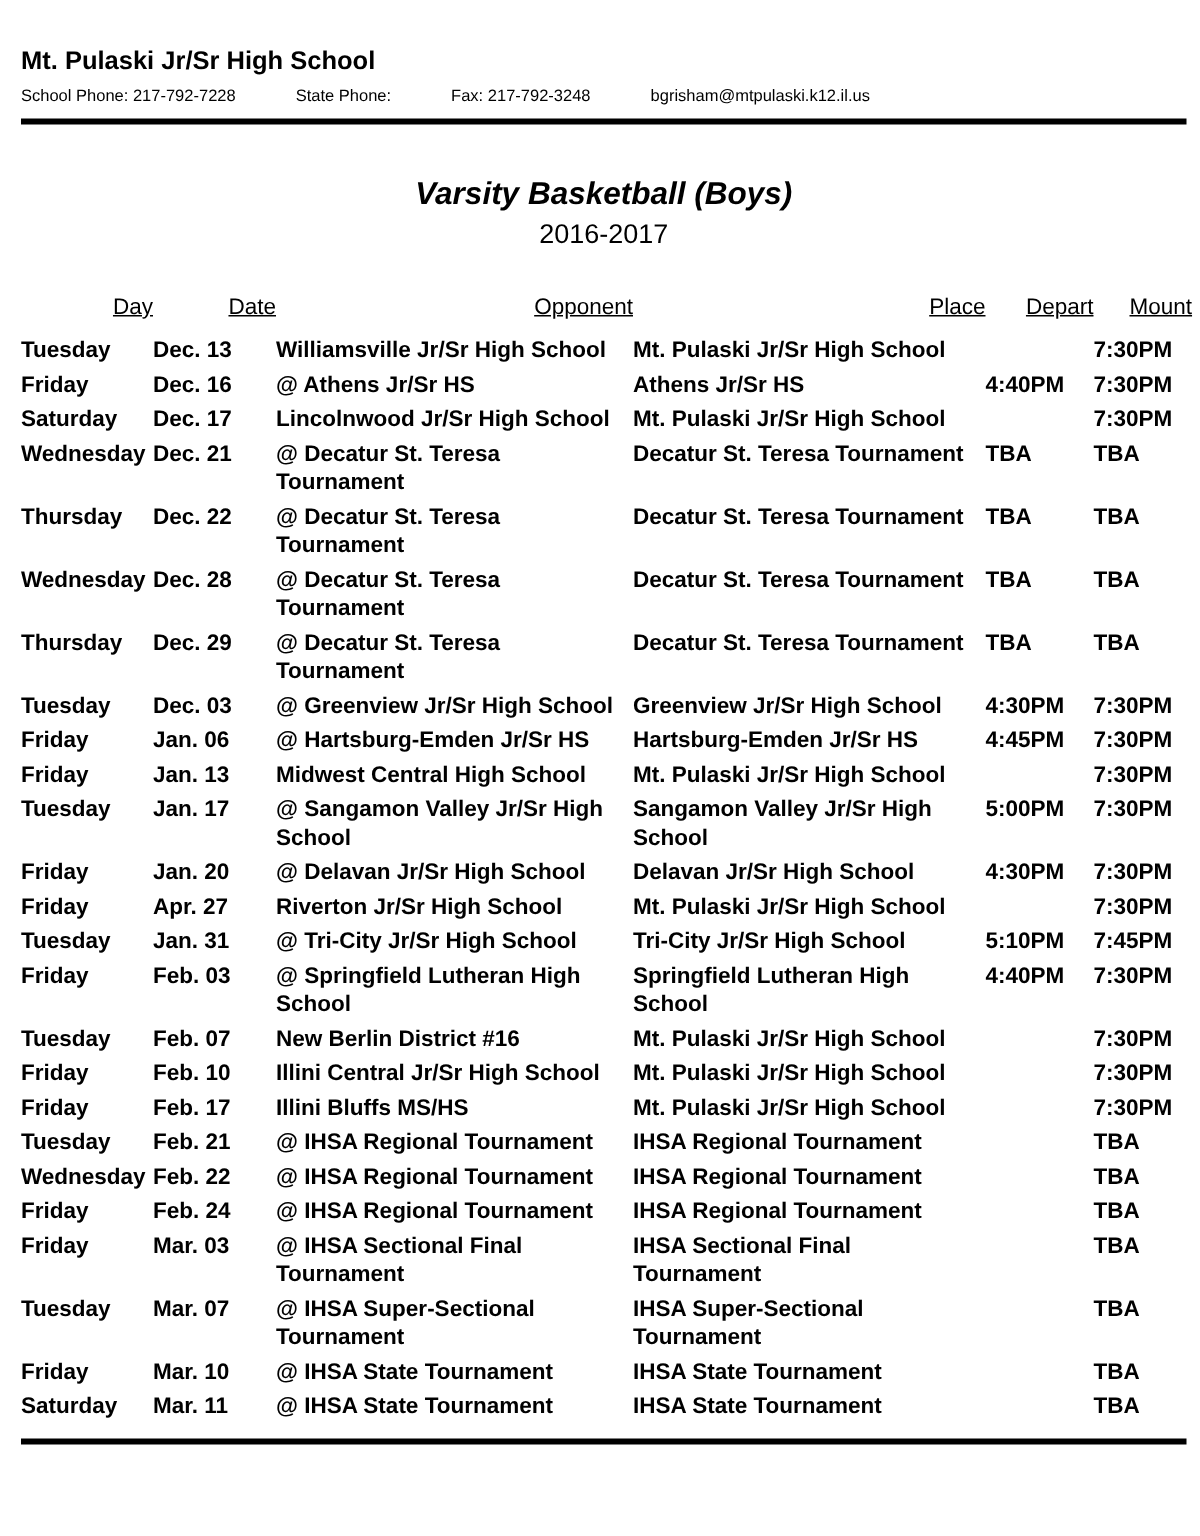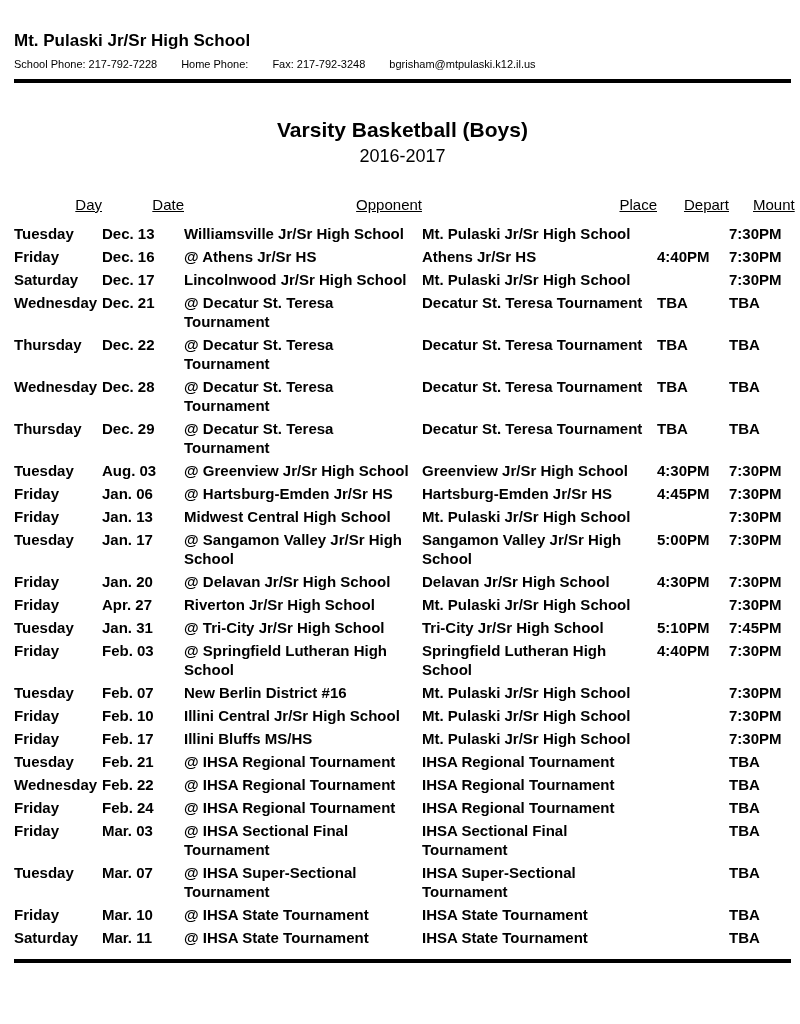--- a/index.html
+++ b/index.html
@@ -26,40 +26,41 @@
     font-weight: bold;
   }
   .school-address {
     margin-top: 7px;
     font-size: 11px;
     line-height: 14px;
     white-space: pre;
   }
   .contact-line {
     display: flex;
-    gap: 24px;
+    gap: 40px;
     margin-top: 5px;
     font-size: 11px;
     line-height: 14px;
   }
   .rule {
     border: none;
     border-top: 4px solid #000000;
     margin: 8px 0 0 0;
   }
   
   .title-block {
     text-align: center;
     margin-top: 34px;
   }
   .doc-title {
     margin: 0;
     font-size: 21px;
     line-height: 25px;
     font-weight: bold;
+    font-style: italic;
   }
   .season {
     margin-top: 3px;
     font-size: 18px;
     line-height: 22px;
     font-weight: normal;
   }
   
   table.schedule {
     margin-top: 28px;
@@ -93,21 +94,21 @@
 </style>
 </head>
 <body>
 
 <div class="page">
 
   <header>
     <h1 class="school-name">Mt. Pulaski Jr/Sr High School</h1>
     <div class="contact-line">
       <span>School Phone: 217-792-7228</span>
-      <span>Home Phone:</span>
+      <span>State Phone:</span>
       <span>Fax: 217-792-3248</span>
       <span>bgrisham@mtpulaski.k12.il.us</span>
     </div>
   </header>
 
   <hr class="rule">
 
   <div class="title-block">
     <h2 class="doc-title">Varsity Basketball (Boys)</h2>
     <div class="season">2016-2017</div>
@@ -188,21 +189,21 @@
           <td>Thursday</td>
           <td>Dec. 29</td>
           <td>@ Decatur St. Teresa
 Tournament</td>
           <td>Decatur St. Teresa Tournament</td>
           <td>TBA</td>
           <td>TBA</td>
         </tr>
         <tr>
           <td>Tuesday</td>
-          <td>Aug. 03</td>
+          <td>Dec. 03</td>
           <td>@ Greenview Jr/Sr High School</td>
           <td>Greenview Jr/Sr High School</td>
           <td>4:30PM</td>
           <td>7:30PM</td>
         </tr>
         <tr>
           <td>Friday</td>
           <td>Jan. 06</td>
           <td>@ Hartsburg-Emden Jr/Sr HS</td>
           <td>Hartsburg-Emden Jr/Sr HS</td>

